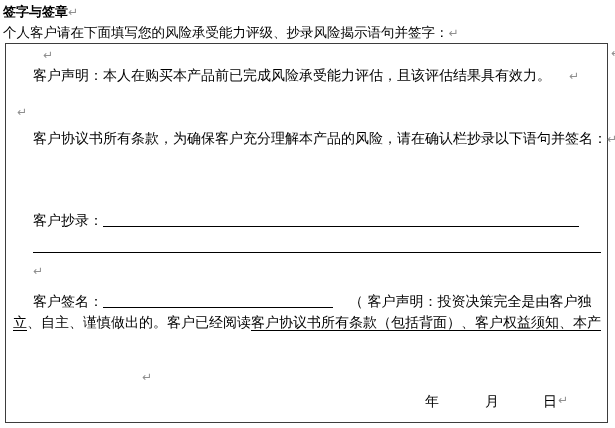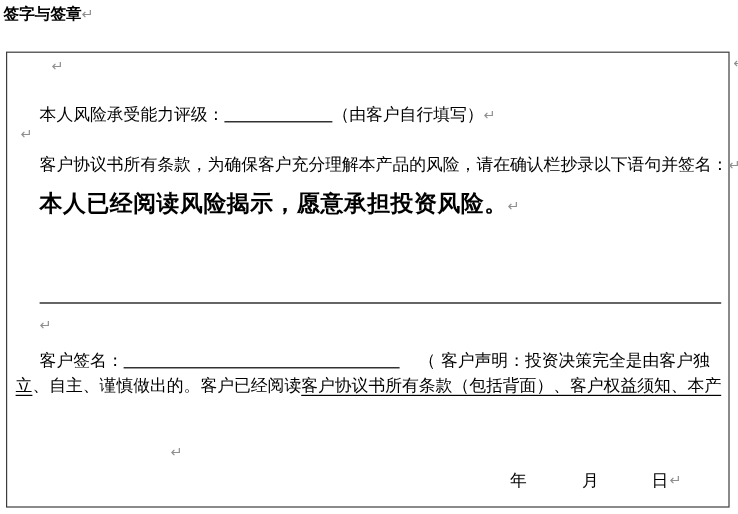--- a/index.html
+++ b/index.html
@@ -63,36 +63,37 @@
   .gap18{display:inline-block;width:18px;}
   .gap16{display:inline-block;width:16px;}
 </style>
 </head>
 <body>
 
 <div id="page">
 
   <div class="line heading" style="left:3px;top:3px;"><span>签字与签章</span><span class="mark">↵</span></div>
 
+  <div class="line intro" style="left:3px;top:22px;"><span>个人客户请在下面填写您的风险承受能力评级、抄录风险揭示语句并签字：</span><span class="mark">↵</span></div>
 
   <span class="mark abs" style="left:611px;top:46px;">↵</span>
 
   <div id="sign-box">
 
     <span class="mark abs" style="left:37px;top:4px;">↵</span>
 
+    <div class="line" style="left:27px;top:21px;"><span>客户声明：本人在购买本产品前已完成风险承受能力评估，且该评估结果具有效力。</span><span class="gap18"></span><span class="mark">↵</span></div>
 
-    <div class="line" style="left:27px;top:42px;"><span>本人风险承受能力评级：</span><span class="blank" style="width:90px;"></span><span>（由客户自行填写）</span><span class="mark">↵</span></div>
 
     <span class="mark abs" style="left:11px;top:61px;">↵</span>
 
     <div class="line" style="left:27px;top:84px;"><span>客户协议书所有条款，为确保客户充分理解本产品的风险，请在确认栏抄录以下语句并签名：</span><span class="mark">↵</span></div>
 
-    <div class="line bigbold" style="left:27px;top:113px;"><span>本人已经阅读风险揭示，愿意承担投资风险。</span><span class="mark">↵</span></div>
 
+    <div class="line" style="left:27px;top:166px;"><span>客户抄录：</span><span class="blank" style="width:476px;"></span></div>
 
     <div class="rule" style="left:27px;top:208px;width:568px;"></div>
 
     <span class="mark abs" style="left:27px;top:220px;">↵</span>
 
     <div class="line" style="left:7px;top:268px;"><span class="ultext">立</span><span>、自主、谨慎做出的。客户已经阅读</span><span class="ultext">客户协议书所有条款（包括背面）、客户权益须知、本产</span></div>
 
     <div class="line" style="left:27px;top:247px;"><span>客户签名：</span><span class="blank" style="width:230px;"></span><span class="gap16"></span><span>（ 客户声明：投资决策完全是由客户独</span></div>
 
 

